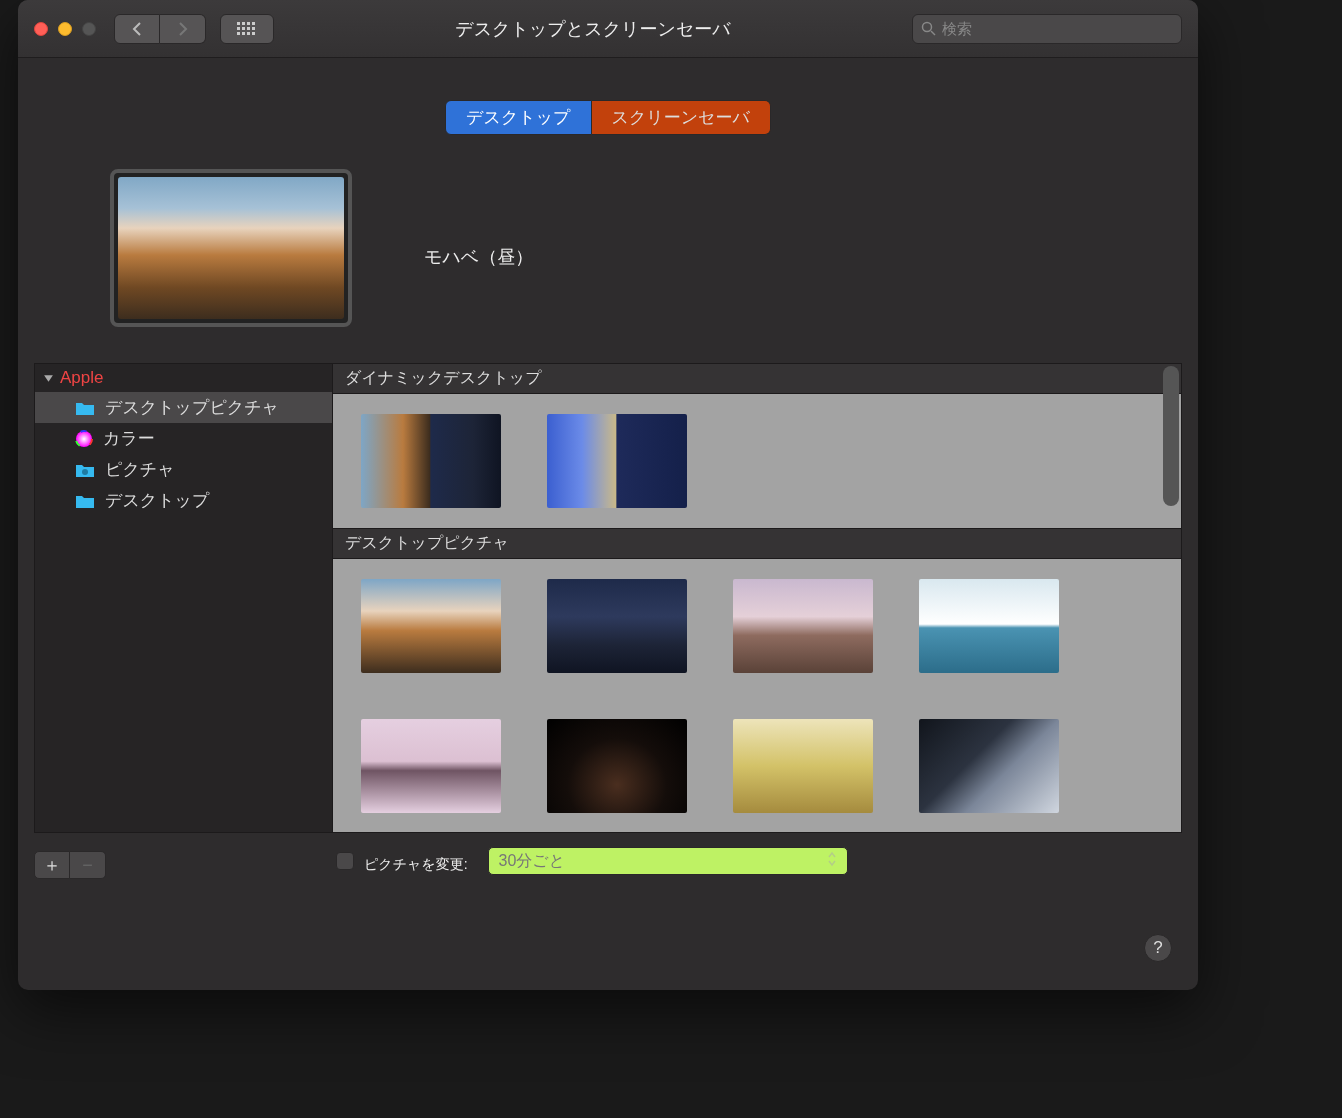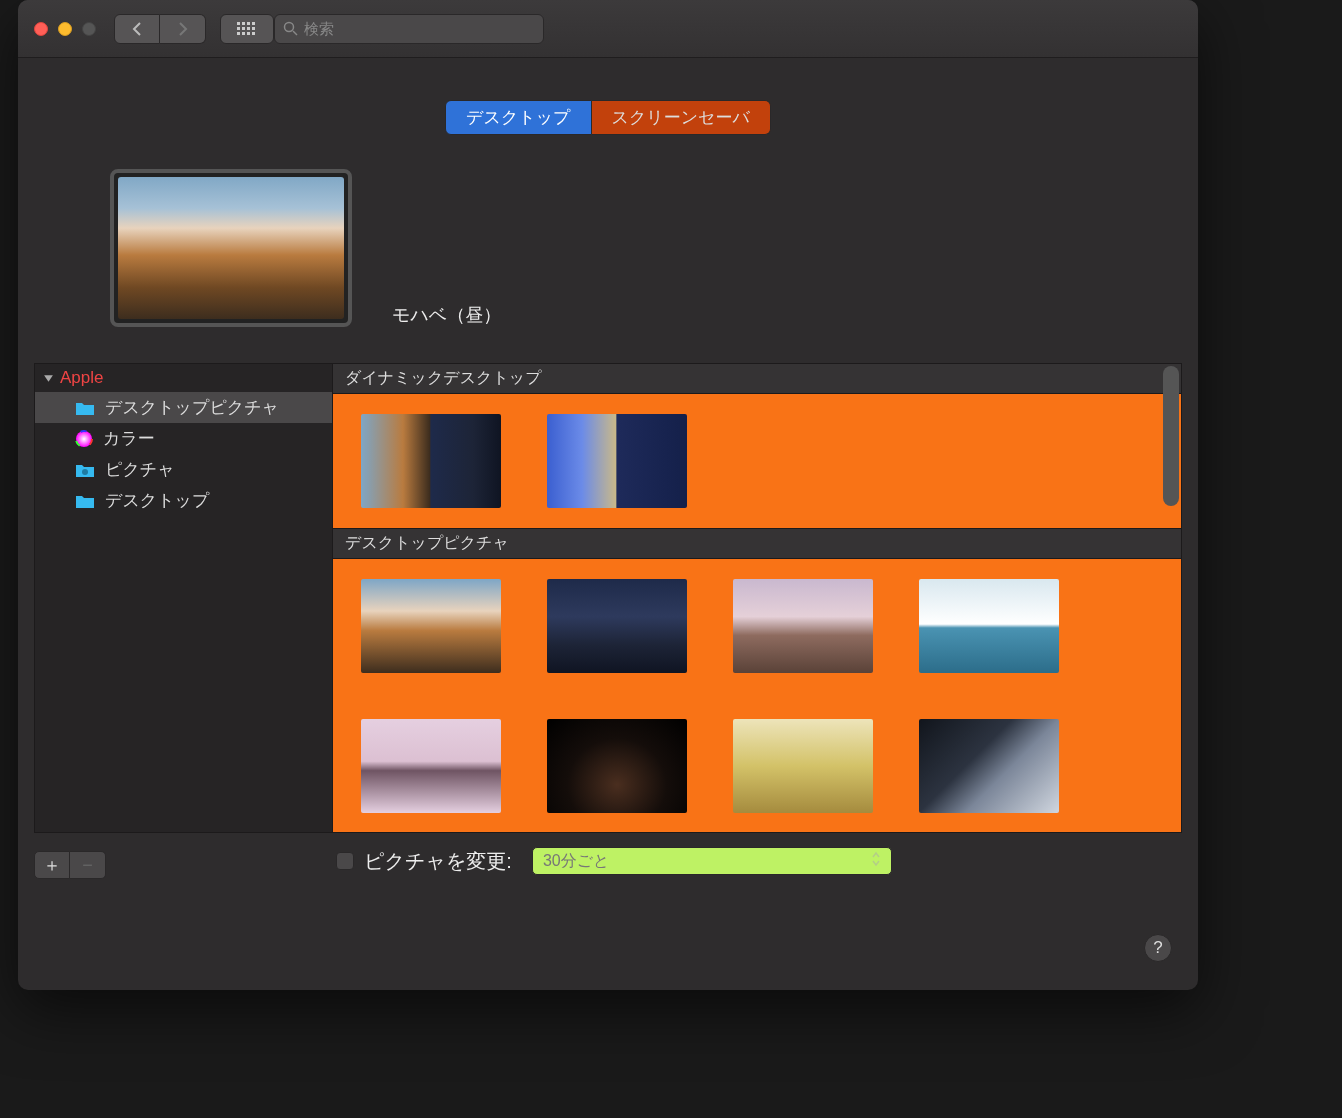--- a/index.html
+++ b/index.html
@@ -66,21 +66,21 @@
 .tabs { display:flex; justify-content:center; margin-top:42px; }
 .tab {
   padding:5px 20px; font-size:17px; background:#c2410c; border:1px solid #2a2829;
   cursor:pointer;
 }
 .tab:first-child { border-radius:6px 0 0 6px; }
 .tab:last-child  { border-radius:0 6px 6px 0; border-left:none; }
 .tab.active { background:#2f72d8; color:#fff; }
 
 
-.preview-row { display:flex; align-items:flex-end; margin:34px 0 0 92px; }
+.preview-row { display:flex; align-items:center; margin:34px 0 0 92px;gap:32px; }
 .preview-frame {
   width:242px; height:158px; border:4px solid #555; border-radius:8px;
   padding:4px; background:#222;
 }
 .preview-img {
   width:100%; height:100%; border-radius:3px;
   background: linear-gradient(to bottom,
     #81a8c6 0%, #a6c1d6 22%, #e8d3bd 36%, #b97b3f 55%, #6f4823 78%, #3d2d1e 100%);
   position:relative;
 }
@@ -100,21 +100,21 @@
 }
 .tree-header .tri { width:11px; height:11px; margin-right:6px; }
 .tree-item {
   display:flex; align-items:center; padding:4px 10px 4px 40px; font-size:17px; color:#ddd;
   cursor:pointer;
 }
 .tree-item.selected { background:#4a4849; }
 .tree-item .ficon { width:20px; height:16px; margin-right:10px; }
 
 .gallery {
-  flex:1; background:#f97316; overflow-y:auto; position:relative;
+  flex:1; background:#a3a3a3; overflow-y:auto; position:relative;
 }
 .gallery-section-header {
   background:#353334; padding:4px 12px; font-size:16px; color:#ddd;
   border-top:1px solid #1c1a1b; border-bottom:1px solid #1c1a1b;
 }
 .gallery-section-header:first-child { border-top:none; }
 .thumbs {
   display:flex; flex-wrap:wrap; gap:46px; padding:20px 28px;
 }
 .thumb {
@@ -173,21 +173,21 @@
 }
 .sq-btn:first-child { border-radius:5px 0 0 5px; }
 .sq-btn:last-child { border-radius:0 5px 5px 0; border-left:none; color:#666;}
 .options { margin-left:230px; }
 .opt-row { display:flex; align-items:center; margin-bottom:8px; }
 .cb {
   width:18px; height:18px; border-radius:4px;
   background:#4a4849; border:1px solid #2a2829; margin-right:10px;
 }
 .cb.disabled { opacity:0.6; }
-.opt-label { font-size:20px; color:#eee; }
+.opt-label { font-size:14px; color:#eee;margin-top:8px; }
 .opt-label.disabled { color:#777; }
 .select {
   width:360px; height:28px; margin-left:20px; background:#bef264;
   border:1px solid #2a2829; border-radius:5px; display:flex; align-items:center;
   padding:0 10px; color:#777; font-size:16px; justify-content:space-between;
 }
 .select .stepper svg { opacity:0.5; }
 .help-btn {
   position:absolute; right:26px; bottom:28px; width:28px; height:28px;
   border-radius:50%; background:#4a4849; border:1px solid #2a2829;
@@ -228,20 +228,21 @@
             <rect x="5" y="5" width="3" height="3"></rect>
             <rect x="10" y="5" width="3" height="3"></rect>
             <rect x="15" y="5" width="3" height="3"></rect>
           <rect x="0" y="10" width="3" height="3"></rect>
             <rect x="5" y="10" width="3" height="3"></rect>
             <rect x="10" y="10" width="3" height="3"></rect>
             <rect x="15" y="10" width="3" height="3"></rect>
         </g>
       </svg>
     </div>
+    <div class="title">デスクトップとスクリーンセーバ</div>
     <div class="search">
       <svg width="15" height="15" viewBox="0 0 15 15">
           <circle cx="6" cy="6" r="4.5" stroke="#888" stroke-width="1.5" fill="none"></circle>
           <line x1="10" y1="10" x2="14" y2="14" stroke="#888" stroke-width="1.5"></line>
         </svg>
       <input type="text" placeholder="検索" style="">
     </div>
   </div>
 
   <div class="tabs">

